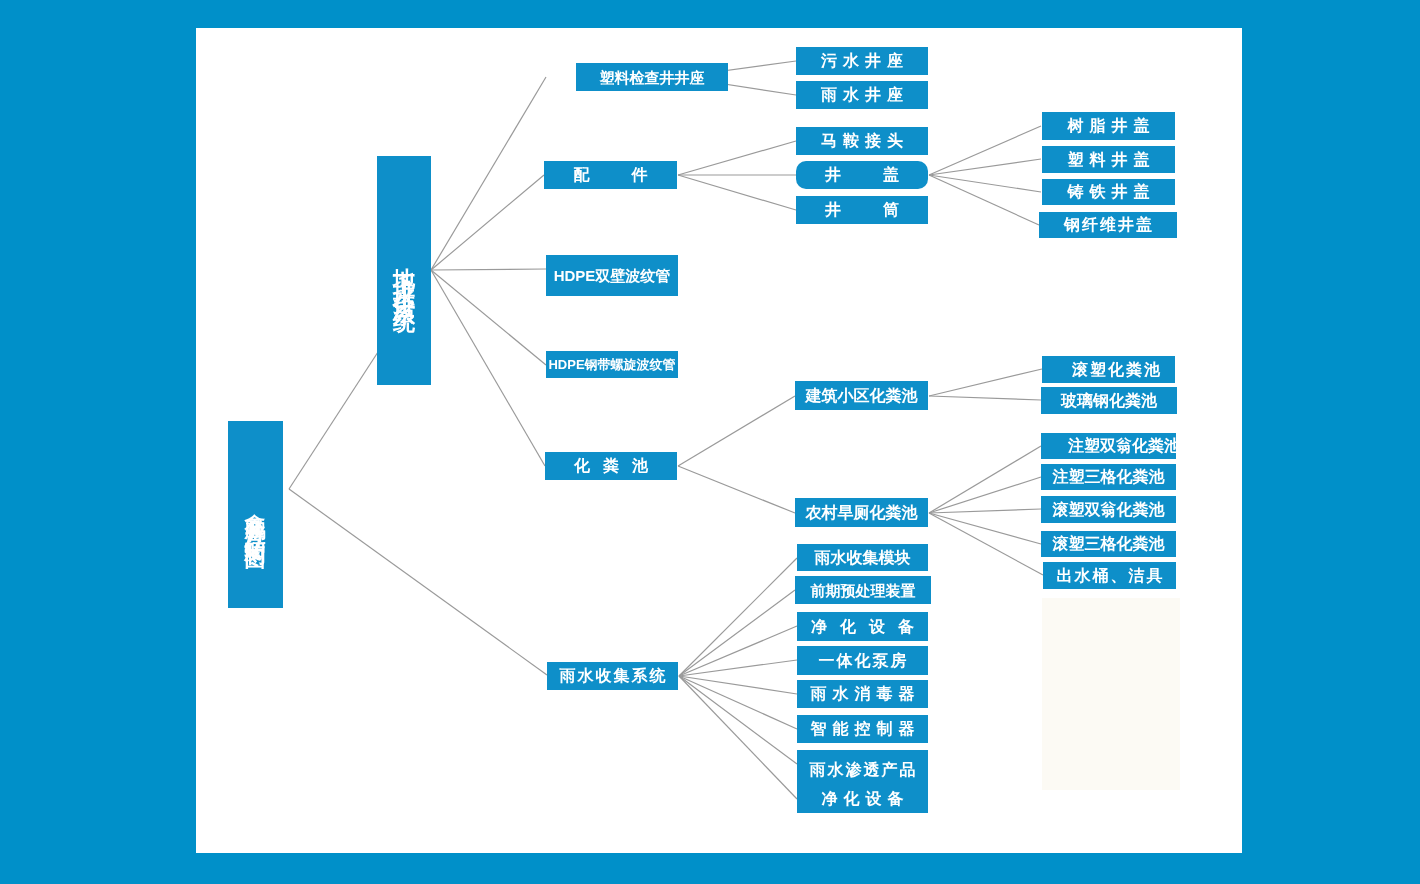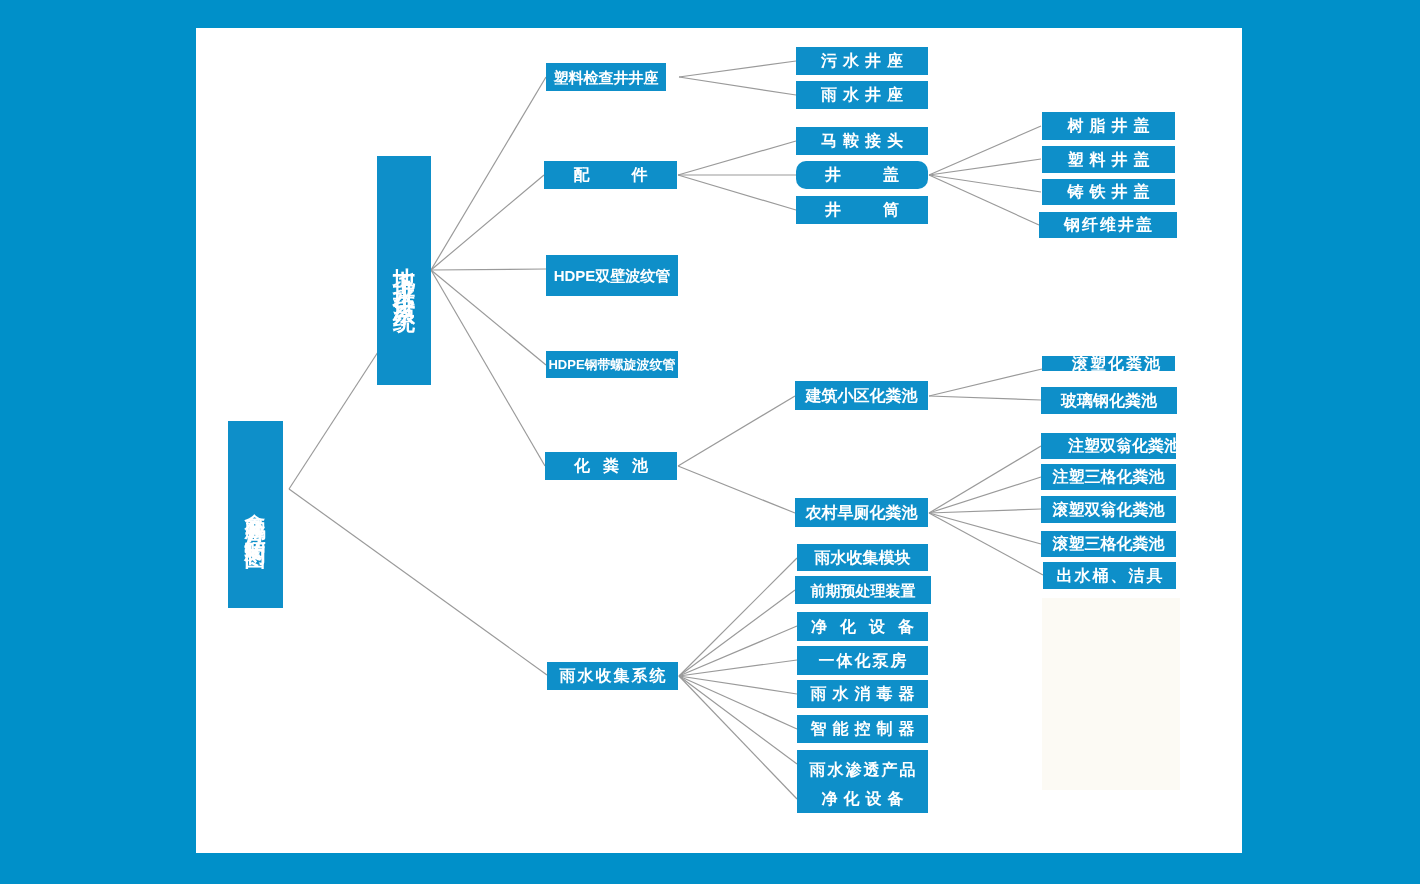--- a/index.html
+++ b/index.html
@@ -108,21 +108,21 @@
     <line x1="679" y1="676" x2="797" y2="694"></line>
     <line x1="679" y1="676" x2="797" y2="729"></line>
     <line x1="679" y1="676" x2="797" y2="764"></line>
     <line x1="679" y1="676" x2="797" y2="799"></line>
   </svg>
 
   <div class="node v fs21" style="left:228px; top:421px; width:55px; height:187px;">鑫鹏产品结构图</div>
 
   <div class="node v fs22" style="left:377px; top:156px; width:54px; height:229px;">地下排水排污系统</div>
 
-  <div class="node fs15" style="left:546px; top:63px; width:120px; height:28px;">塑料检查井井座</div>
+  <div class="node fs15" style="left:576px; top:63px; width:152px; height:28px;">塑料检查井井座</div>
   <div class="node ls4" style="left:544px; top:161px; width:133px; height:28px;">配件</div>
   <div class="node fs15" style="left:546px; top:255px; width:132px; height:41px;">HDPE双壁波纹管</div>
   <div class="node fs13" style="left:546px; top:351px; width:132px; height:27px;">HDPE钢带螺旋波纹管</div>
   <div class="node ls3" style="left:545px; top:452px; width:132px; height:28px;">化粪池</div>
   <div class="node ls1" style="left:547px; top:662px; width:131px; height:28px;">雨水收集系统</div>
 
   <div class="node ls2" style="left:796px; top:47px; width:132px; height:28px;">污水井座</div>
   <div class="node ls2" style="left:796px; top:81px; width:132px; height:28px;">雨水井座</div>
 
   <div class="node ls2" style="left:796px; top:127px; width:132px; height:28px;">马鞍接头</div>
@@ -130,21 +130,21 @@
   <div class="node ls4" style="left:796px; top:196px; width:132px; height:28px;">井筒</div>
 
   <div class="node ls2" style="left:1042px; top:112px; width:133px; height:28px;">树脂井盖</div>
   <div class="node ls2" style="left:1042px; top:146px; width:133px; height:27px;">塑料井盖</div>
   <div class="node ls2" style="left:1042px; top:179px; width:133px; height:26px;">铸铁井盖</div>
   <div class="node ls1" style="left:1039px; top:212px; width:138px; height:26px;">钢纤维井盖</div>
 
   <div class="node fs16" style="left:795px; top:381px; width:133px; height:29px;">建筑小区化粪池</div>
   <div class="node fs16" style="left:795px; top:498px; width:133px; height:29px;">农村旱厕化粪池</div>
 
-  <div class="node ls1" style="left:1042px; top:356px; width:133px; height:15px;padding-left:15px;">滚塑化粪池</div>
+  <div class="node ls1" style="left:1042px; top:356px; width:133px; height:27px;padding-left:15px;">滚塑化粪池</div>
   <div class="node fs16" style="left:1041px; top:387px; width:136px; height:27px;">玻璃钢化粪池</div>
 
   <div class="node fs16" style="left:1041px; top:433px; width:135px; height:26px;padding-left:31px;">注塑双翁化粪池</div>
   <div class="node fs16" style="left:1041px; top:464px; width:135px; height:26px;">注塑三格化粪池</div>
   <div class="node fs16" style="left:1041px; top:496px; width:135px; height:27px;">滚塑双翁化粪池</div>
   <div class="node fs16" style="left:1041px; top:531px; width:135px; height:26px;">滚塑三格化粪池</div>
   <div class="node ls1" style="left:1043px; top:562px; width:133px; height:27px;">出水桶、洁具</div>
 
   <div class="node fs16" style="left:797px; top:544px; width:131px; height:27px;">雨水收集模块</div>
   <div class="node fs15" style="left:795px; top:576px; width:136px; height:28px;">前期预处理装置</div>

